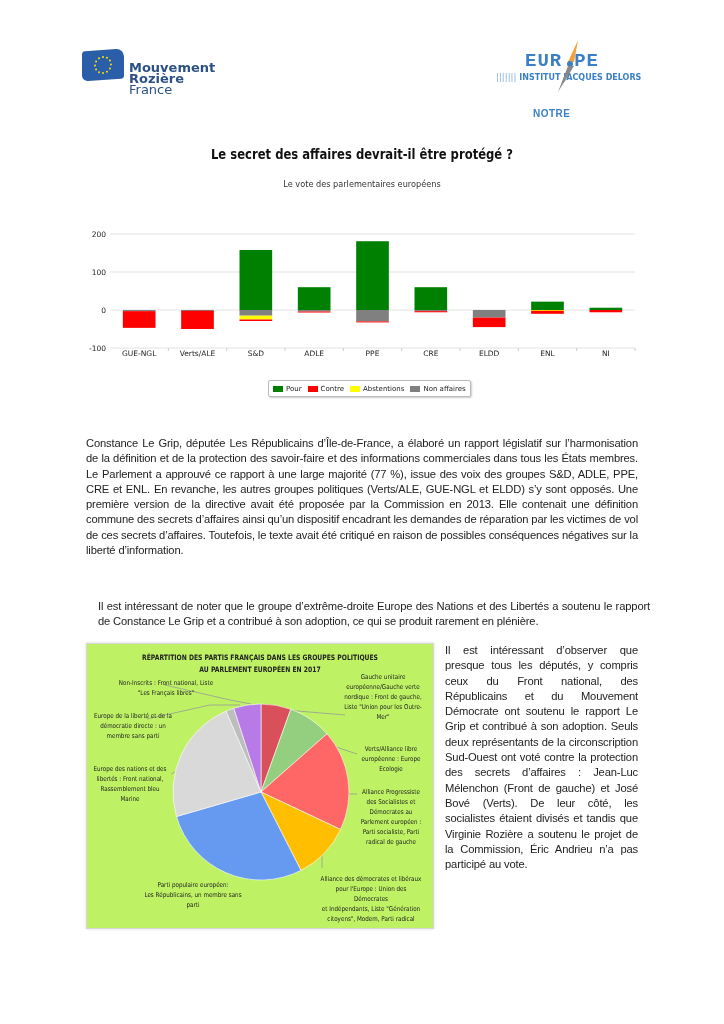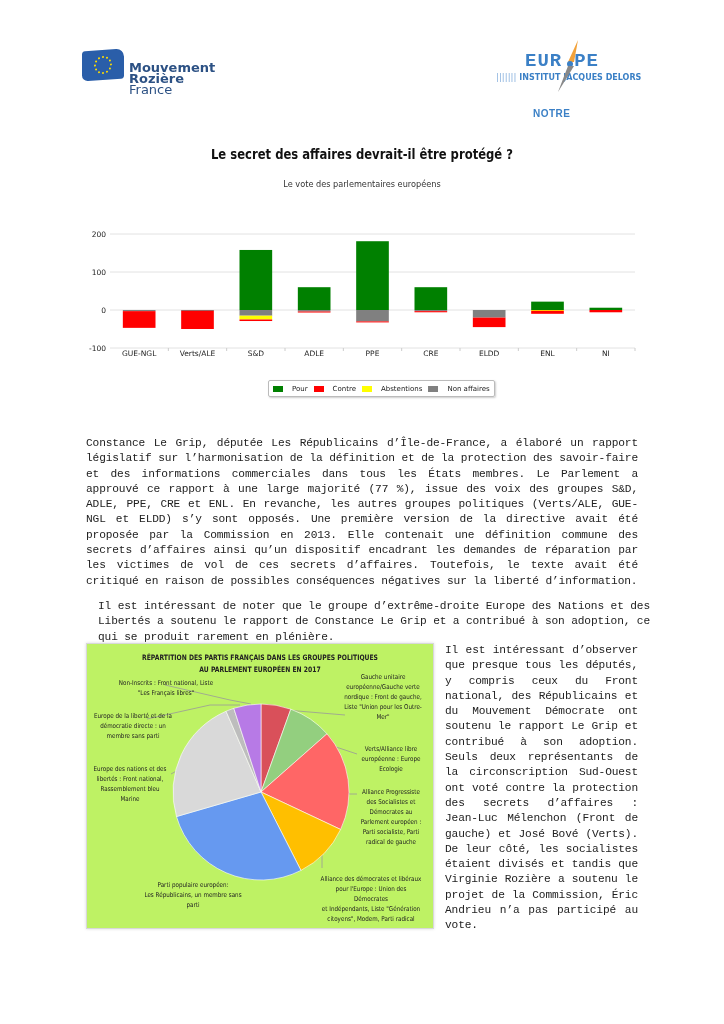--- a/index.html
+++ b/index.html
@@ -17,24 +17,24 @@
   .ne-inst{position:absolute;left:6px;top:45px;font-family:"DejaVu Sans",sans-serif;font-weight:bold;color:#3b80c6;font-size:8px;white-space:nowrap;}
   .ne-needle{position:absolute;left:64px;top:10px;}
   
   #doc-title{left:0;width:724px;top:146px;text-align:center;font-family:"DejaVu Sans",sans-serif;font-weight:bold;font-size:13.5px;color:#111;transform:scaleX(0.86);}
   #doc-subtitle{left:0;width:724px;top:178px;text-align:center;font-family:"DejaVu Sans",sans-serif;font-size:9.5px;color:#333;transform:scaleX(0.86);}
   
   #bar-chart{left:80px;top:222px;width:570px;height:180px;}
   .tick-label{font-family:"DejaVu Sans",sans-serif;font-size:7.5px;fill:#222;}
   .cat-label{font-family:"DejaVu Sans",sans-serif;font-size:7.5px;fill:#222;}
   #legend{left:268px;top:380px;height:15px;border:1px solid #bbb;border-radius:2px;box-shadow:1px 1px 2px #ccc;display:flex;align-items:center;padding:0 4px;gap:6px;font-family:"DejaVu Sans",sans-serif;font-size:7px;color:#222;white-space:nowrap;}
-  .leg-item{display:flex;align-items:center;gap:9px;}
+  .leg-item{display:flex;align-items:center;gap:3px;}
   .leg-sw{width:10px;height:6px;display:inline-block;}
   
-  .para{font-family:Liberation Mono, monospace;font-size:11.2px;line-height:15.3px;color:#222;text-align:justify;}
+  .para{font-family:Liberation Sans, sans-serif;font-size:11.2px;line-height:15.3px;color:#222;text-align:justify;}
   #para-1{left:86px;top:436px;width:552px;letter-spacing:-0.15px;}
   #para-2{left:86px;top:587px;width:552px;letter-spacing:-0.15px;}
   #para-3{left:445px;top:643px;width:193px;letter-spacing:-0.15px;}
   
   #pie-box{left:86px;top:643px;width:346px;height:284px;border:1px solid #d8d8d8;box-shadow:0 0 3px #ddd;background:#bef264;}
   #pie-title{position:absolute;left:0;top:8px;width:346px;text-align:center;font-family:"DejaVu Sans",sans-serif;font-weight:bold;font-size:7.4px;line-height:12px;color:#222;transform:scaleX(0.82);}
   .pie-lbl{position:absolute;font-family:"DejaVu Sans",sans-serif;font-size:6.6px;line-height:10px;color:#222;text-align:center;transform:scaleX(0.85);}
 </style>
 </head>
 <body>

